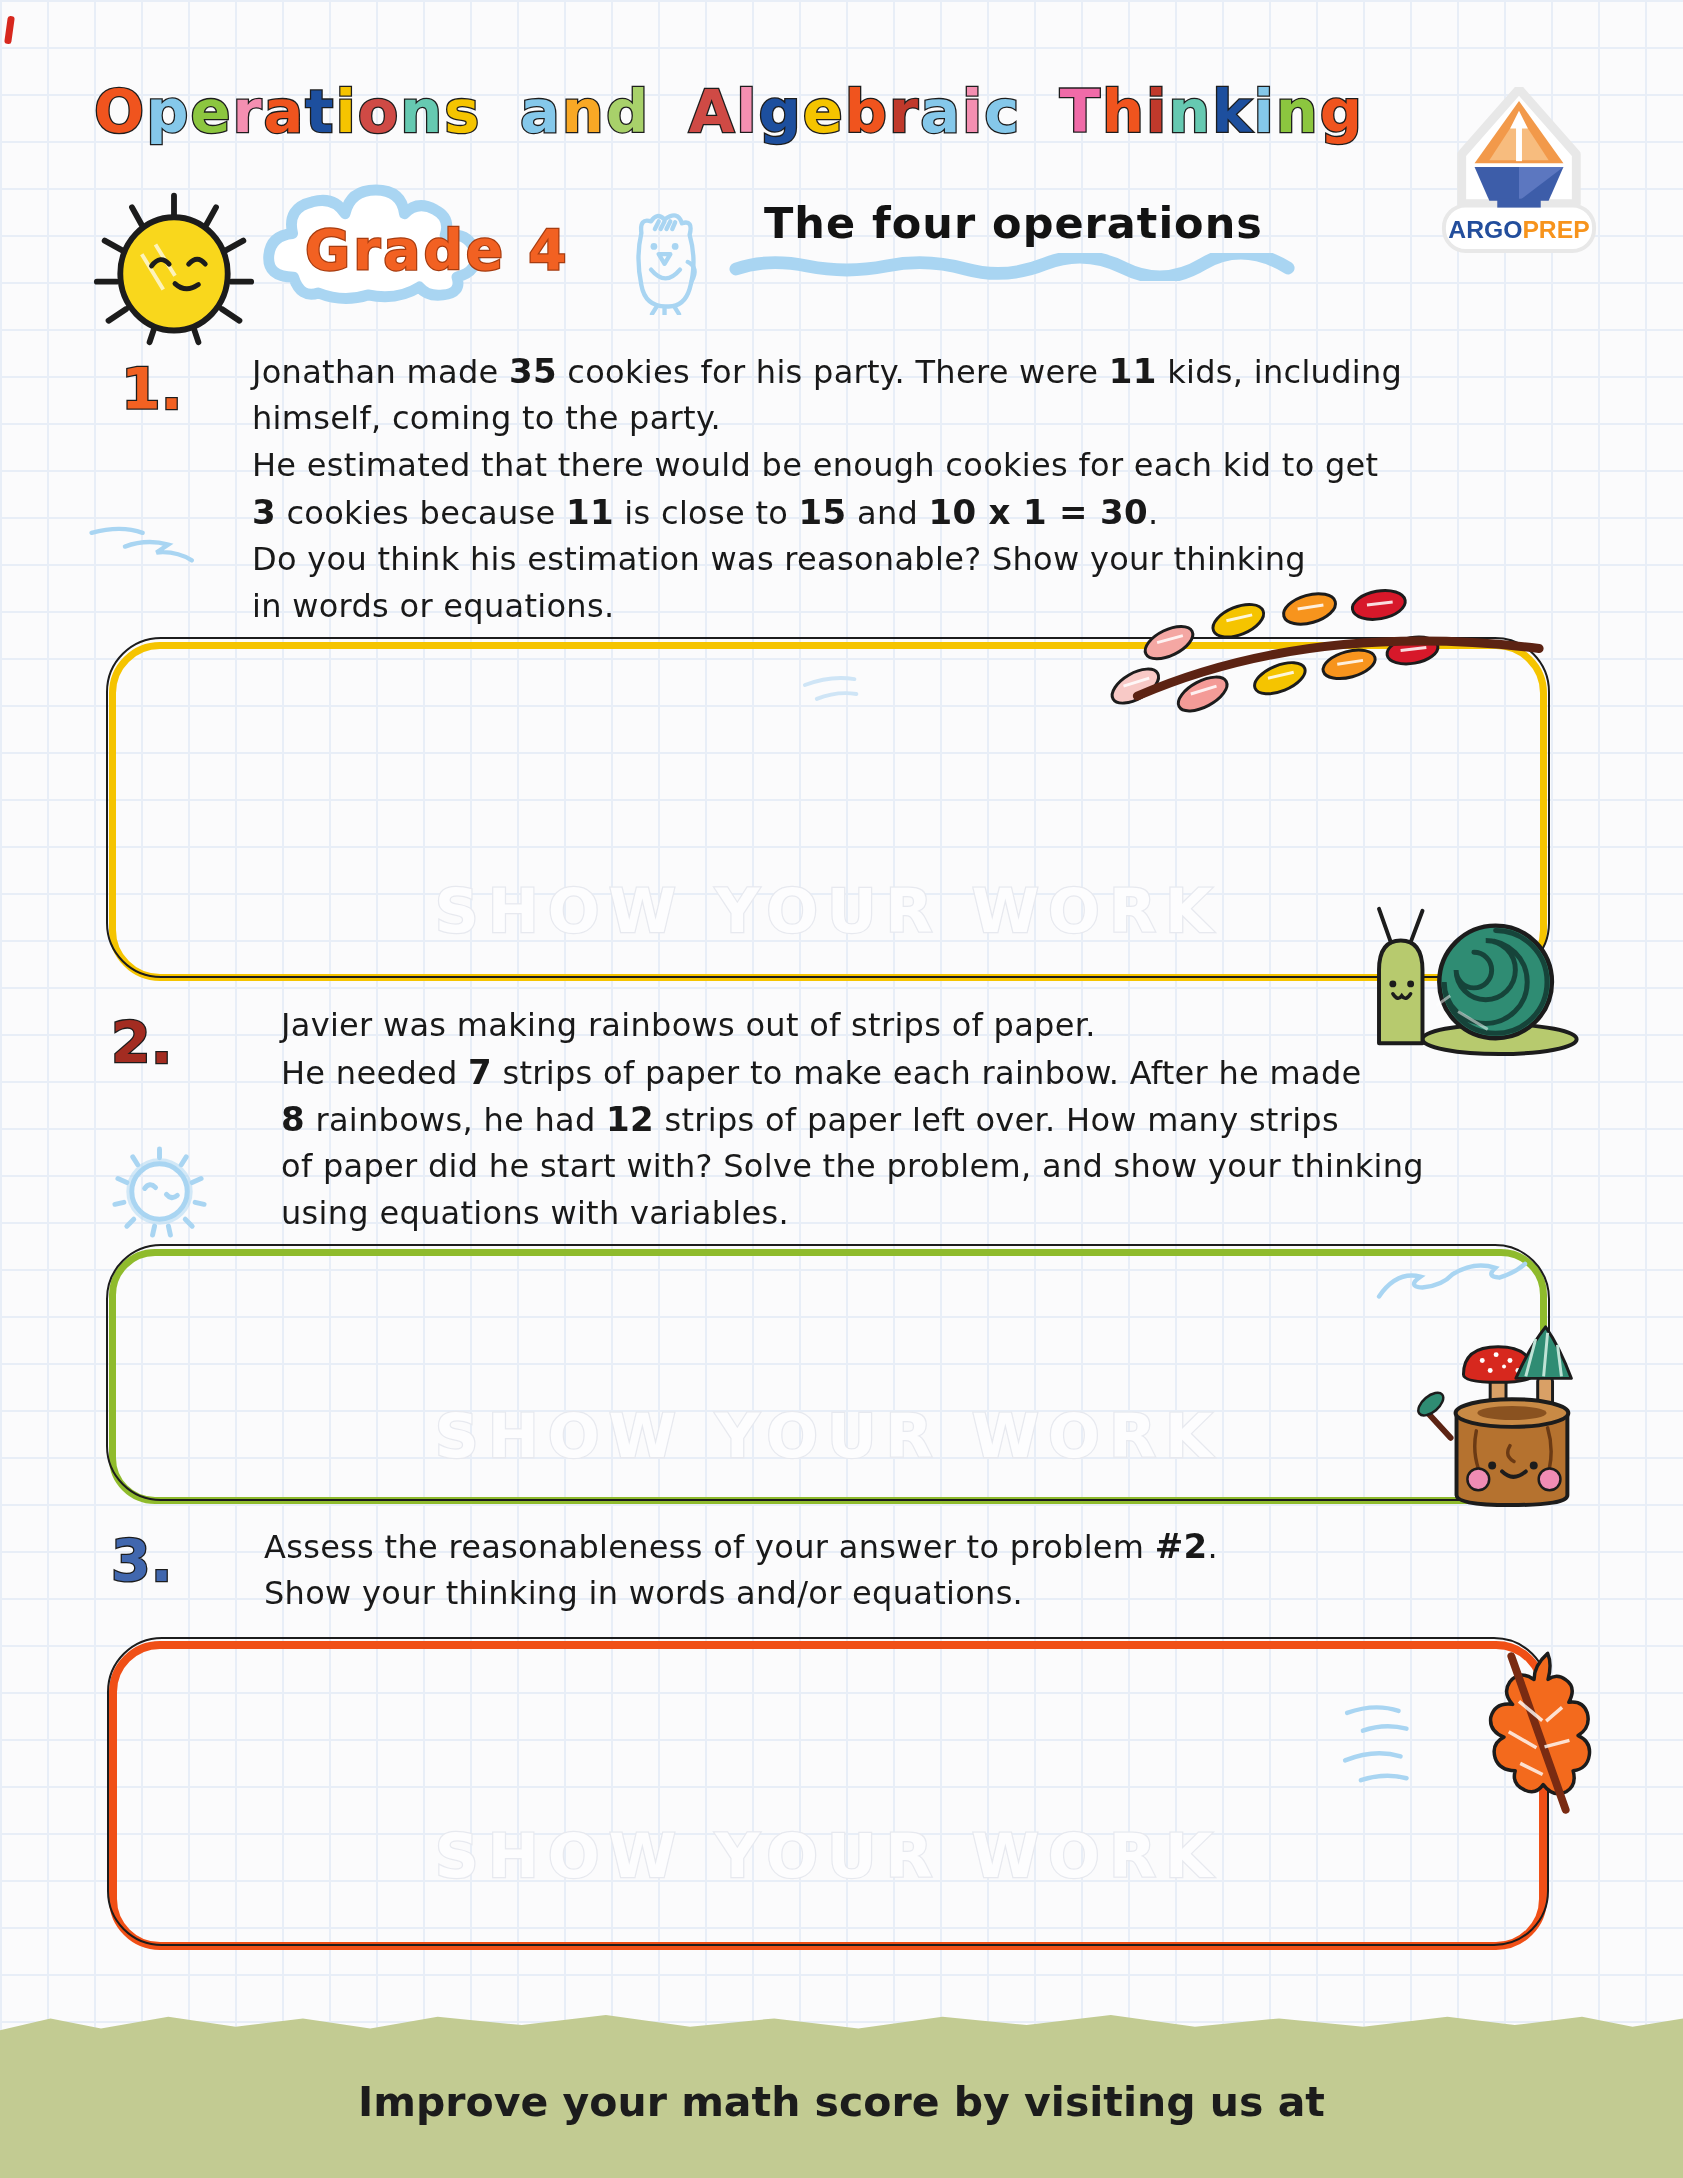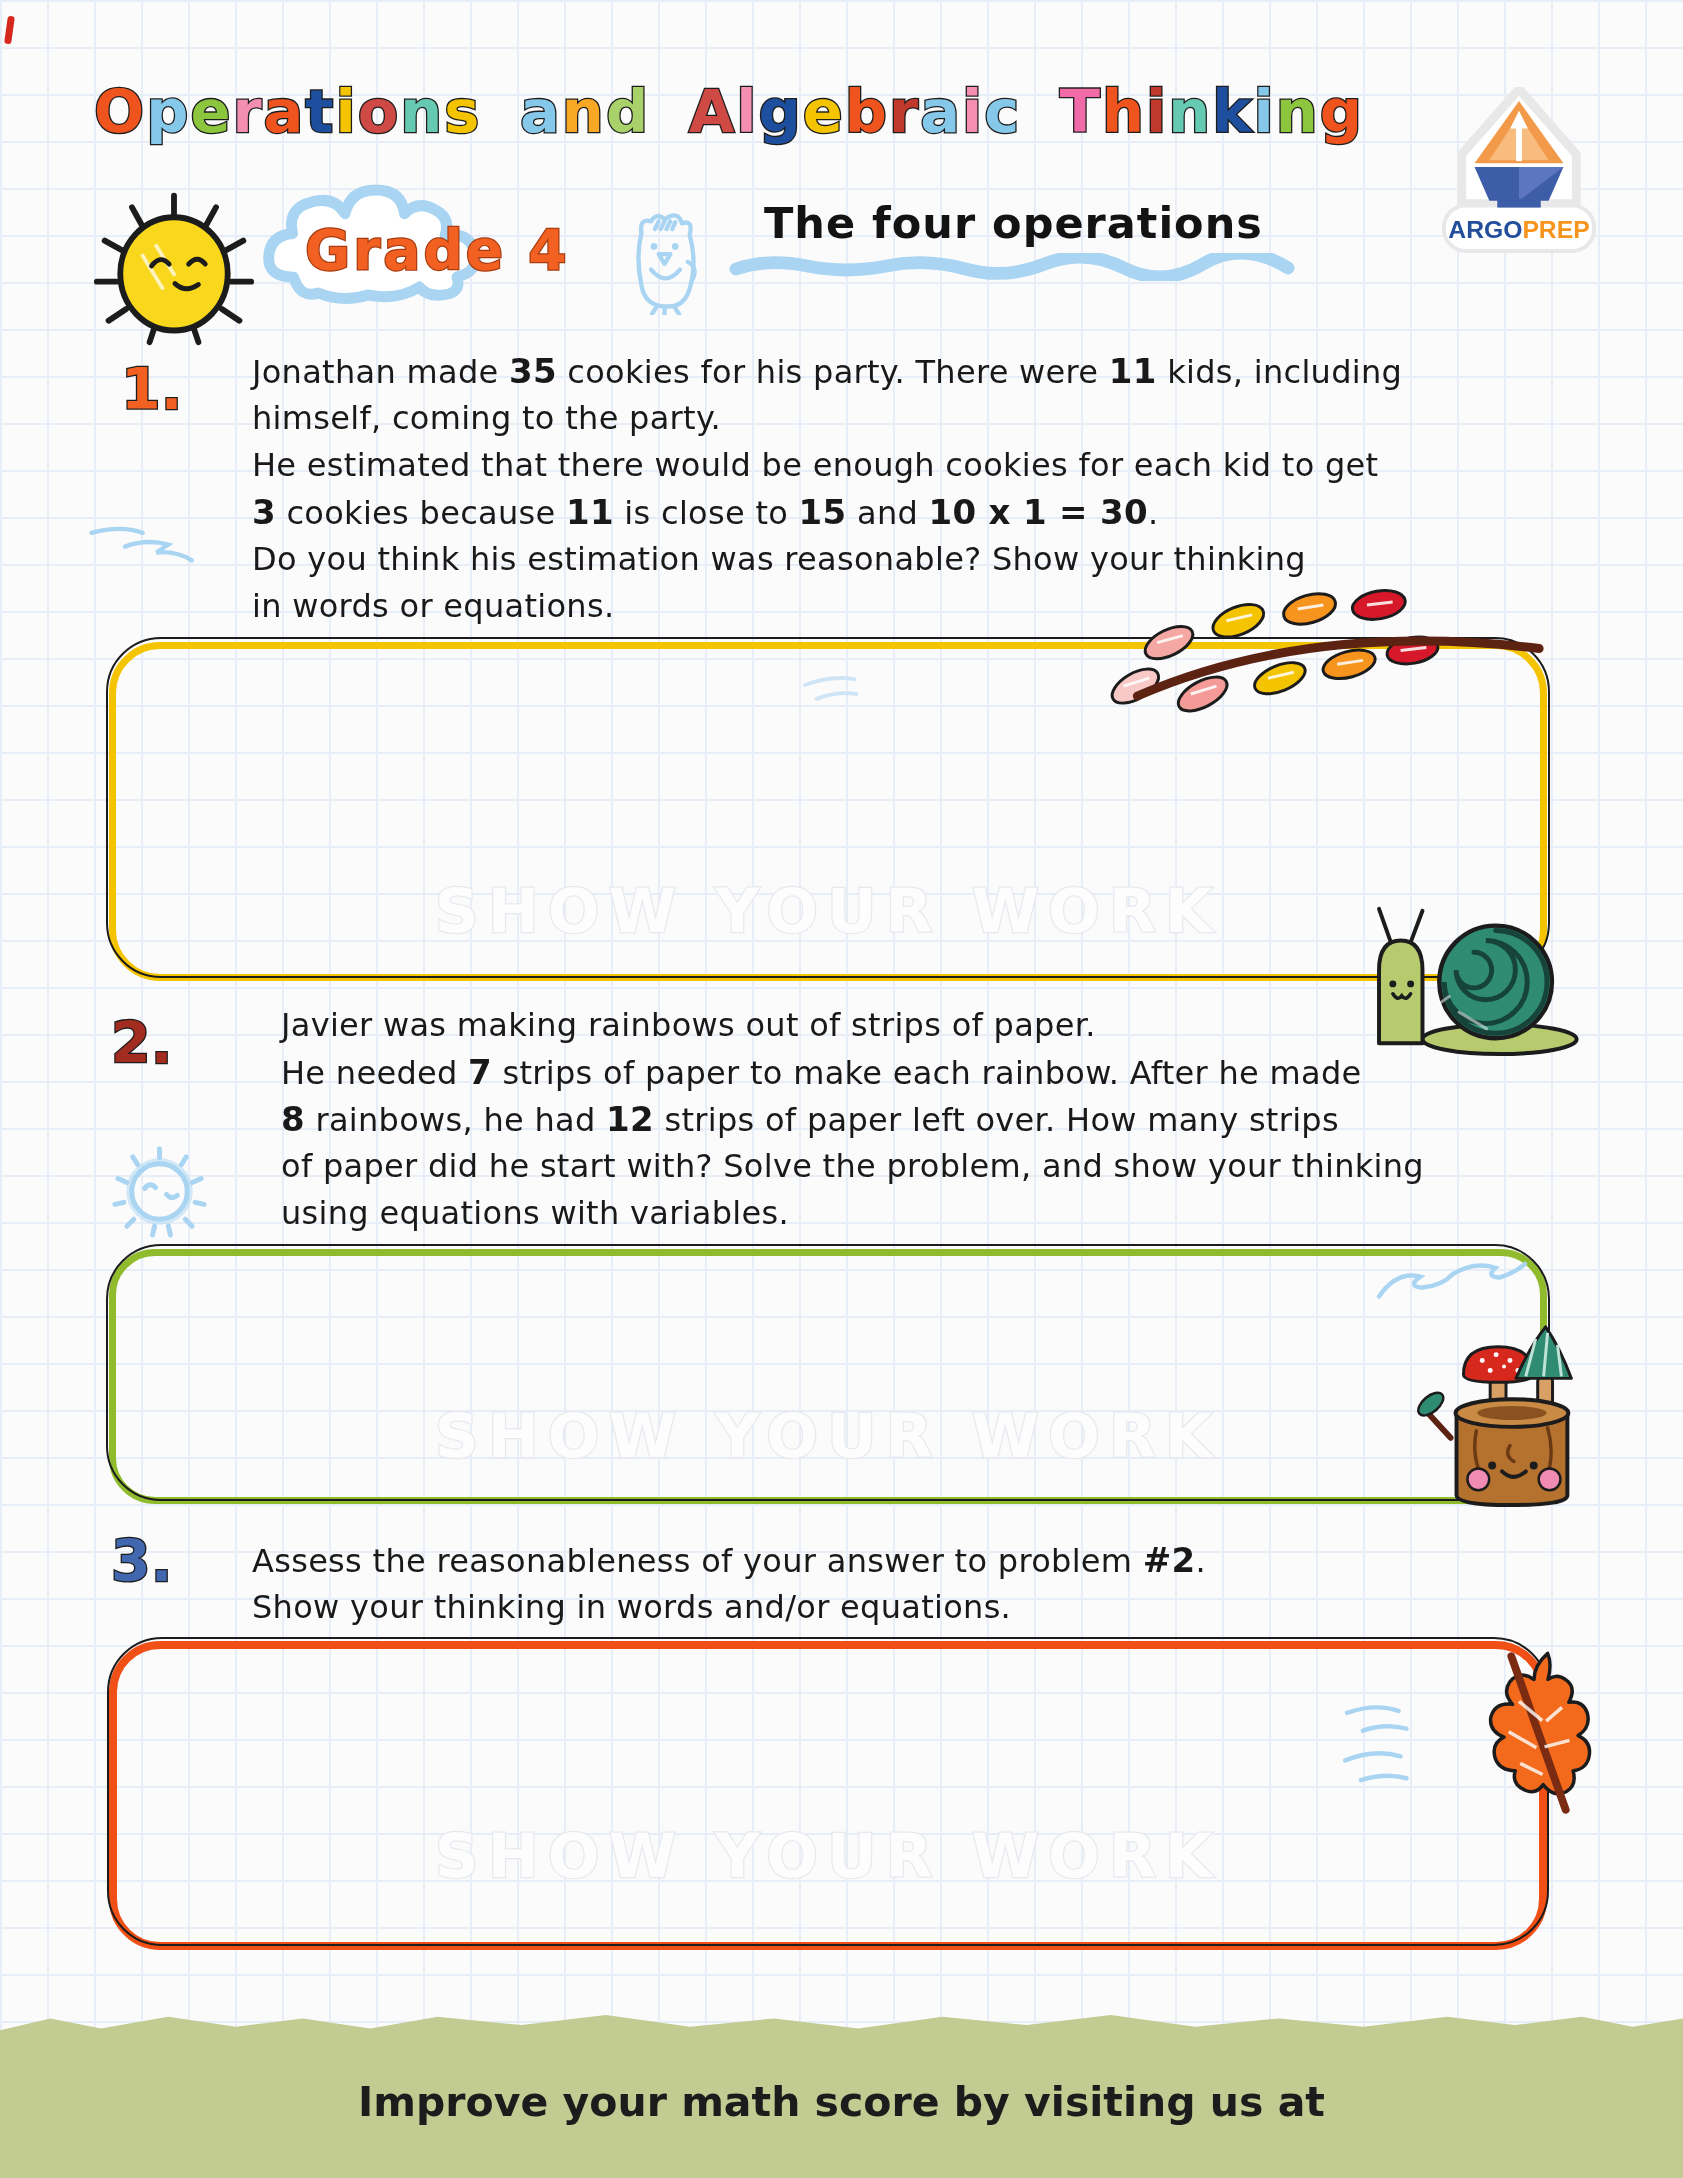--- a/index.html
+++ b/index.html
@@ -266,21 +266,21 @@
       <circle cx="82" cy="150" r="4" fill="#1c1c1c"></circle>
         <circle cx="124" cy="150" r="4" fill="#1c1c1c"></circle>
       <path d="M92,156 q11,11 24,0" fill="none" stroke="#1c1c1c" stroke-width="4" stroke-linecap="round"></path>
       <circle cx="68" cy="164" r="11" fill="#f08cb4" stroke="#1c1c1c" stroke-width="2.5"></circle>
       <circle cx="140" cy="164" r="11" fill="#f08cb4" stroke="#1c1c1c" stroke-width="2.5"></circle>
     </svg>
   </div>
 
   <div>
     <div class="abs pnum" style="left: 111px; top: 1528px; color: rgb(65, 103, 174);">3.</div>
-    <div class="abs ptext" style="left:252px; top:1523px;margin-top:14px;">
+    <div class="abs ptext" style="left:264px; top:1523px;">
         <div class="pline">Assess the reasonableness of your answer to problem <b>#2</b>.</div>
         <div class="pline">Show your thinking in words and/or equations.</div>
       </div>
   </div>
 
   <div class="answer-box" style="left: 109px; top: 1641px; width: 1438px; height: 309px; border-width: 8px; border-color: rgb(240, 79, 22);">
     <div class="watermark" style="bottom:51px;">SHOW YOUR WORK</div>
   </div>
 
   <div class="abs" style="left:1339px; top:1699px; z-index:3;">

